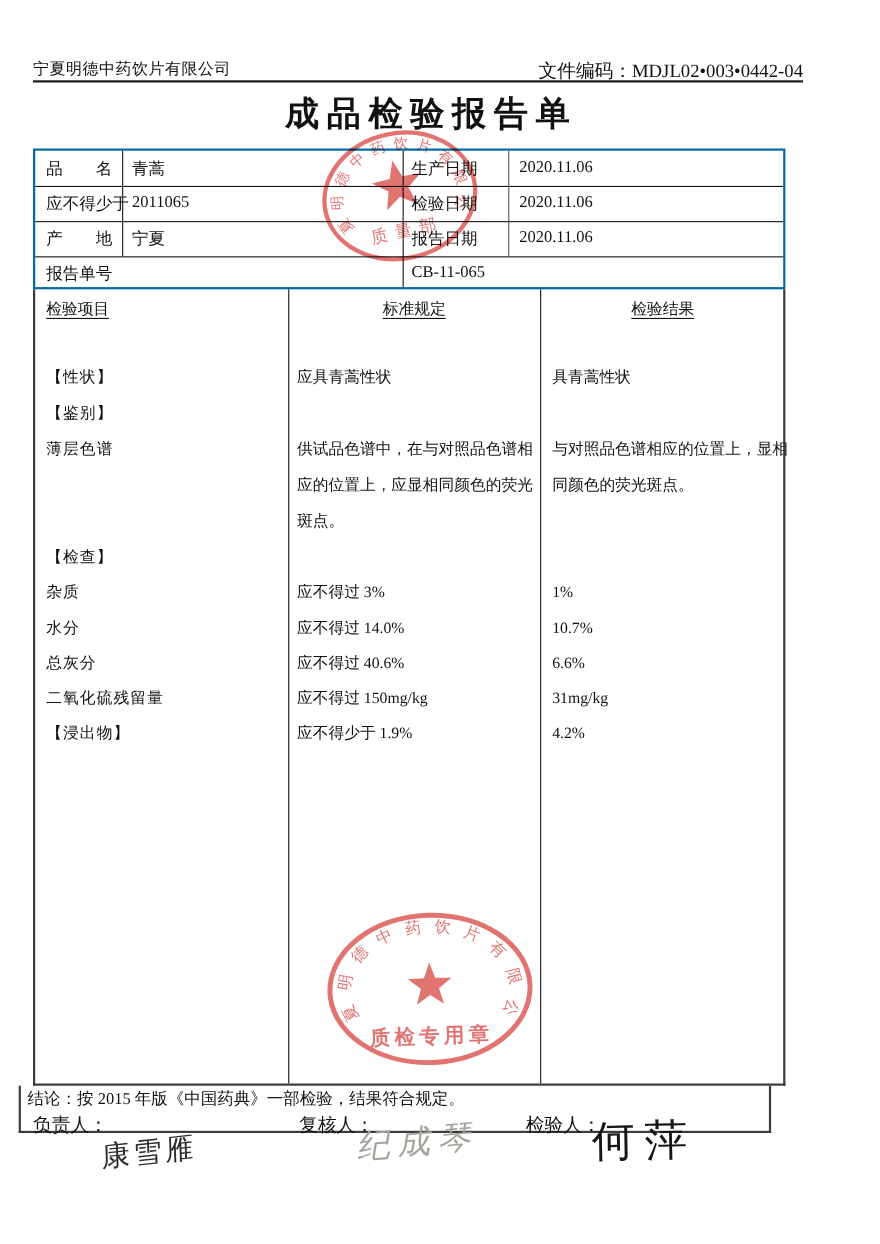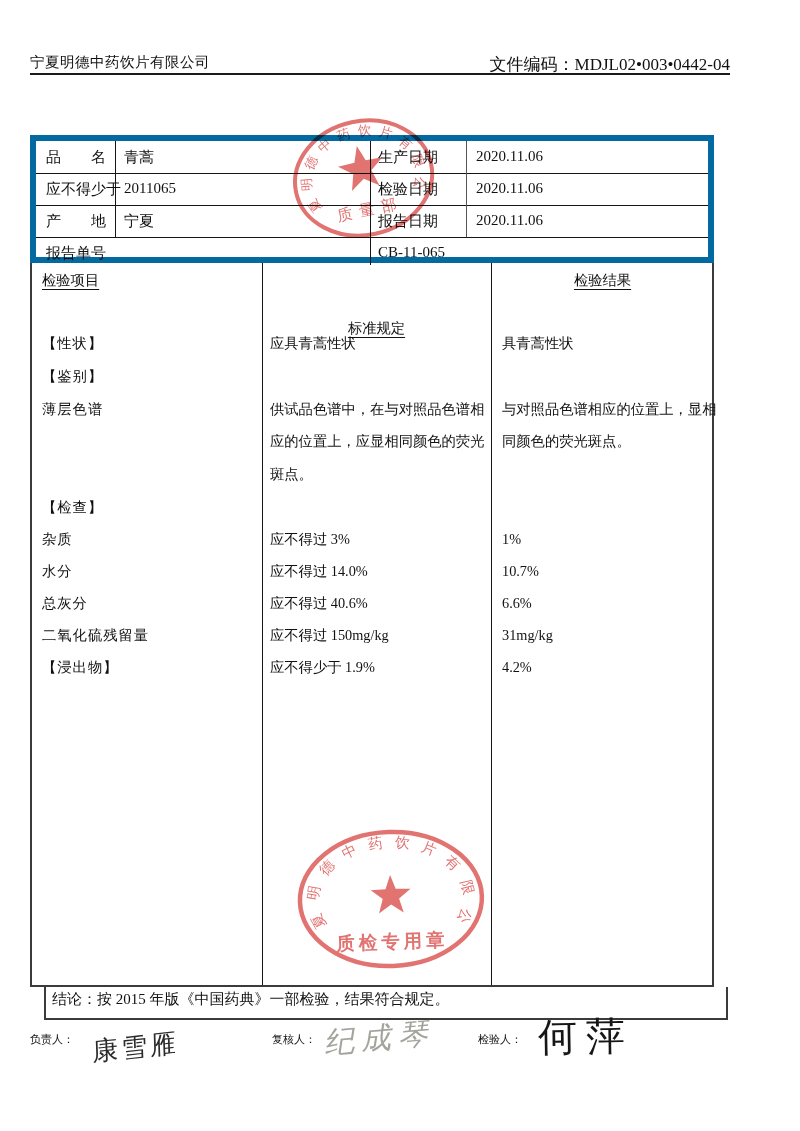--- a/index.html
+++ b/index.html
@@ -9,43 +9,43 @@
     overflow:hidden;margin:0 auto;
   }
   
   .company-head{position:absolute;left:30px;top:53px;font-size:14.5px;letter-spacing:0.5px;}
   .doc-code{position:absolute;top:53px;left:430px;width:300px;text-align:right;font-size:17px;}
   .head-rule{position:absolute;left:30px;top:73px;width:700px;height:1.5px;background:#1a1a1a;}
   .title{position:absolute;left:0;top:83px;width:784px;text-align:center;
          font-size:31px;font-weight:bold;letter-spacing:7px;margin:0;}
   
   .info-table{position:absolute;left:30px;top:135px;width:684px;height:128px;
-              border:6px solid #0369a1;box-sizing:border-box;font-size:15px;}
+              border:2px solid #0369a1;box-sizing:border-box;font-size:15px;}
   .hline{position:absolute;left:0;width:100%;height:1px;background:#141414;}
   .vline{position:absolute;top:0;width:1px;background:#141414;}
   .cell{position:absolute;white-space:nowrap;}
   
   .main-table{position:absolute;left:30px;top:263px;width:684px;height:724px;
               border:2px solid #3b3b3b;border-top:none;box-sizing:border-box;
               font-size:14.3px;}
   .main-table .vline{height:100%;}
   .th{position:absolute;top:8px;text-decoration:underline;text-underline-offset:4px;}
   .th-item{left:10px;}
-  .th-standard{left:230px;width:229px;text-align:center;margin-top:48px;}
+  .th-standard{left:230px;width:229px;text-align:center;}
   .th-result{left:459px;width:223px;text-align:center;}
   .trow{position:absolute;left:0;width:100%;}
   .c1{position:absolute;left:10px;width:218px;letter-spacing:1px;line-height:32.4px;}
   .c2{position:absolute;left:238px;width:222px;line-height:32.4px;}
   .c3{position:absolute;left:470px;width:216px;line-height:32.4px;}
   
-  .conclusion{position:absolute;left:44px;top:987px;width:684px;height:33px;
+  .conclusion{position:absolute;left:17px;top:987px;width:684px;height:43px;
               border:2px solid #3b3b3b;border-top:none;box-sizing:border-box;}
   .conclusion span{position:absolute;left:6px;top:3px;font-size:15px;white-space:nowrap;}
   
-  .sig-label{position:absolute;top:1032px;font-size:11px;font-family:Liberation Mono, monospace;}
+  .sig-label{position:absolute;top:1011px;font-size:17px;font-family:Liberation Mono, monospace;}
   .sig{position:absolute;white-space:nowrap;}
   .sig-1{left:92px;top:1030px;font-size:26px;letter-spacing:3px;color:#2b2b2b;
          transform:rotate(-6deg) skewX(-4deg);}
   .sig-2{left:326px;top:1018px;font-size:30px;letter-spacing:7px;color:#a4a49c;
          transform:rotate(-5deg) skewX(-14deg);}
   .sig-3{left:538px;top:1010px;font-size:39px;letter-spacing:9px;color:#161616;
          transform:rotate(-1deg);}
   
   .stamp{position:absolute;mix-blend-mode:multiply;opacity:0.85;}
   .stamp-top{left:291px;top:117px;transform:rotate(-12deg);}
@@ -53,20 +53,21 @@
   .stamp svg text{font-family:"Liberation Serif","DejaVu Serif",serif;}
 </style>
 </head>
 <body>
 
 <div class="page">
 
   <div class="company-head">宁夏明德中药饮片有限公司</div>
   <div class="doc-code"><span>文件编码：</span><span>MDJL02•003•0442-04</span></div>
   <div class="head-rule"></div>
+  <h1 class="title">成品检验报告单</h1>
 
   <div class="info-table">
     <div class="hline" style="top:32px"></div>
     <div class="hline" style="top:64px"></div>
     <div class="hline" style="top:96px"></div>
     <div class="vline" style="left:79px;height:96px"></div>
     <div class="vline" style="left:334px;height:124px"></div>
     <div class="vline" style="left:430px;height:96px;background:#555"></div>
 
     <div class="cell" style="left:10px;top:7px">品　　名</div>

